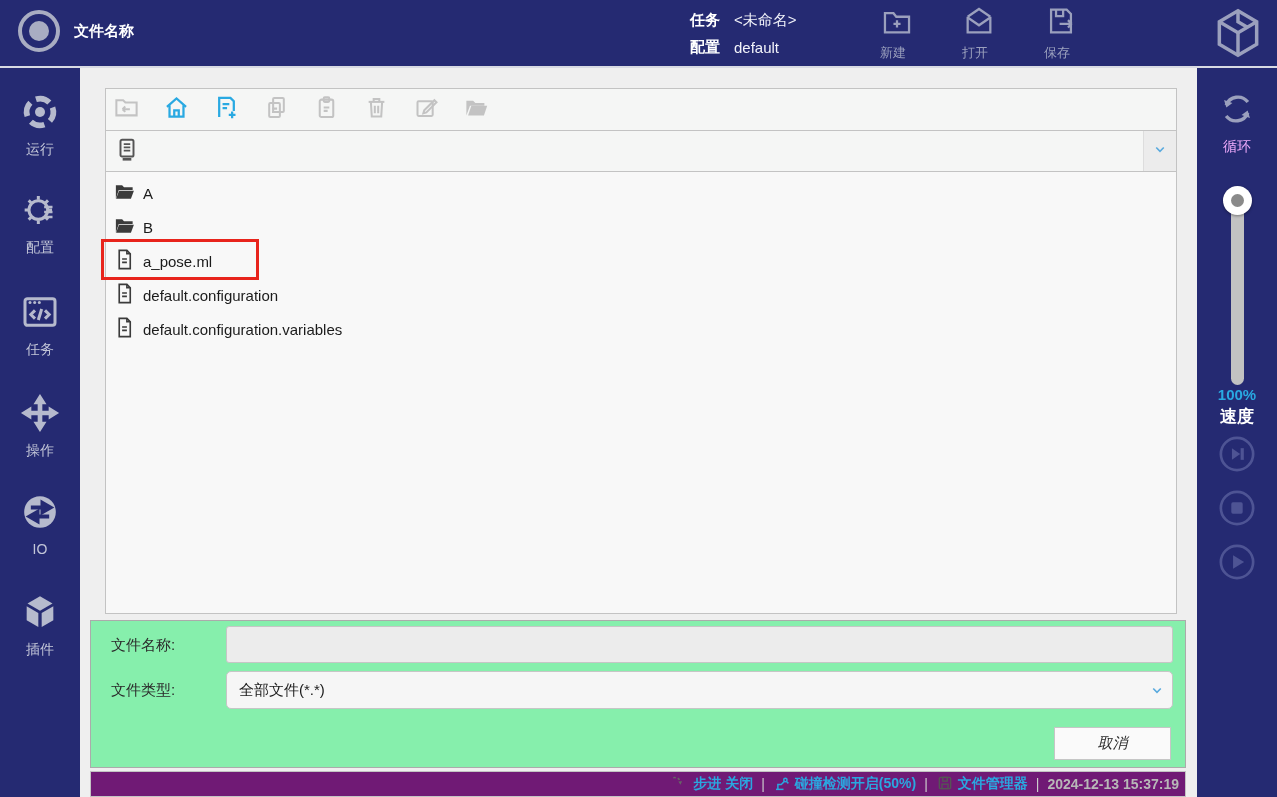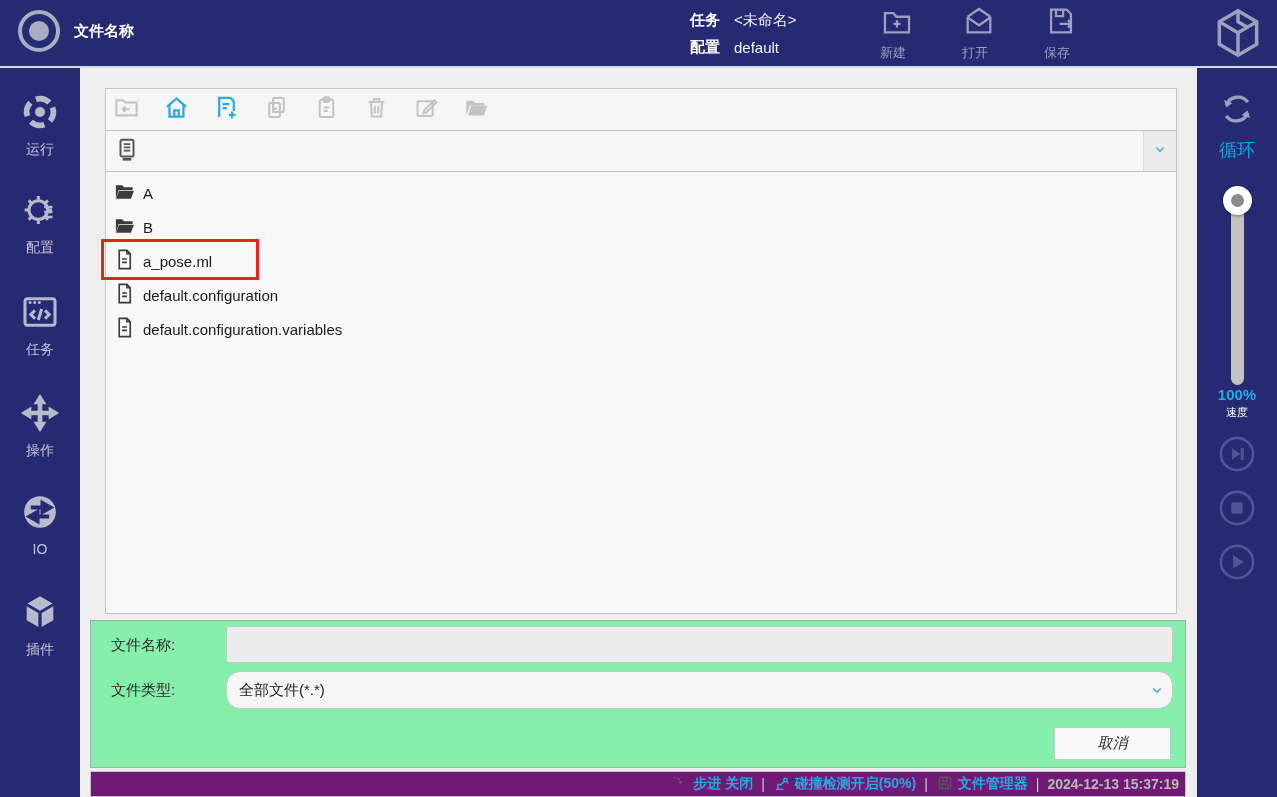--- a/index.html
+++ b/index.html
@@ -24,26 +24,26 @@
 
   
   .sidebar-left { position:absolute; left:0; top:68px; width:80px; height:729px; background:#252a72; z-index:4; }
   .nav-item { position:absolute; left:0; width:80px; display:flex; flex-direction:column; align-items:center; gap:5px; color:#b6bacd; cursor:pointer; }
   .nav-item svg { width:40px; height:40px; }
   .nav-item .nlbl { font-size:14px; color:#c3c6d8; }
 
   .sidebar-right { position:absolute; left:1197px; top:68px; width:80px; height:729px; background:#252a72; z-index:4; }
   .loop-block { position:absolute; left:0; top:20px; width:80px; display:flex; flex-direction:column; align-items:center; gap:4px; color:#9ba0bd; cursor:pointer; }
   .loop-block svg { width:42px; height:42px; }
-  .loop-block .nlbl { font-size:18px; color:#0ea5e9; }
+  .loop-block .nlbl { font-size:14px; color:#f0abfc; }
   .slider-track { position:absolute; left:34px; top:125px; width:13px; height:192px; background:#c2c2c2; border-radius:7px; }
   .slider-thumb { position:absolute; left:26px; top:118px; width:29px; height:29px; background:#ffffff; border-radius:50%; box-shadow:0 1px 3px rgba(0,0,0,.4); display:flex; align-items:center; justify-content:center; cursor:pointer; }
   .slider-thumb-dot { width:13px; height:13px; border-radius:50%; background:#8a8a8a; }
   .speed-pct { position:absolute; left:0; top:318px; width:80px; text-align:center; color:#29a9e2; font-weight:bold; font-size:15px; }
-  .speed-lbl { position:absolute; left:0; top:337px; width:80px; text-align:center; color:#ffffff; font-weight:normal; font-size:11px; }
+  .speed-lbl { position:absolute; left:0; top:337px; width:80px; text-align:center; color:#ffffff; font-weight:bold; font-size:17px; }
   .pbtn { position:absolute; left:21px; width:38px; height:38px; color:#4e5494; cursor:pointer; }
   .pbtn svg { width:38px; height:38px; }
 
   
   .panel { position:absolute; background:#f5f6f5; border:1px solid #c3c3c3; }
   .toolbar { left:105px; top:88px; width:1072px; height:43px; display:flex; align-items:center; gap:22px; padding-left:6px; }
   .tbtn { width:28px; height:28px; display:flex; align-items:center; justify-content:center; cursor:pointer; }
   .tbtn svg { width:27px; height:27px; }
   .ic-gray { color:#c3c3c3; }
   .ic-blue { color:#29a9e2; }
@@ -55,21 +55,21 @@
 
   .filelist { left:105px; top:171px; width:1072px; height:443px; background:#f8f8f8; padding-top:4px; }
   .frow { height:34px; display:flex; align-items:center; padding-left:7px; gap:7px; cursor:pointer; }
   .frow svg { width:23px; height:23px; flex:none; }
   .fname { font-size:15px; color:#1b1b1b; }
   .redbox { position:absolute; left:101px; top:239px; width:158px; height:41px; border:3px solid #e8241c; z-index:6; pointer-events:none; }
 
   .formpanel { left:90px; top:620px; width:1096px; height:148px; background:#86efac; border:1px solid #ababab; }
   .flabel { position:absolute; left:20px; font-size:15px; color:#2b2b2b; }
   .finput { position:absolute; left:135px; width:947px; height:37px; background:#ececec; border:1px solid #c6c6c6; border-radius:3px; font-size:15px; padding:0 10px; color:#222; }
-  .fselect { position:absolute; left:135px; width:947px; height:38px; background:#f6f6f6; border:1px solid #c6c6c6; border-radius:14px; display:flex; align-items:center; padding-left:12px; font-size:15px; color:#1b1b1b; cursor:pointer; }
+  .fselect { position:absolute; left:135px; width:947px; height:38px; background:#f6f6f6; border:1px solid #c6c6c6; border-radius:5px; display:flex; align-items:center; padding-left:12px; font-size:15px; color:#1b1b1b; cursor:pointer; }
   .fselect .sel-chev { position:absolute; right:6px; top:9px; }
   .cancel-btn { position:absolute; left:963px; top:106px; width:117px; height:33px; background:#fafafa; border:1px solid #c6c6c6; border-radius:0; font-size:15px; color:#2b2b2b; display:flex; align-items:center; justify-content:center; cursor:pointer;font-style:italic; }
 
   .statusbar { left:90px; top:771px; width:1096px; height:26px; background:#701a75; border:1px solid #c3c3c3; display:flex; align-items:center; justify-content:flex-end; padding-right:6px; gap:8px; font-size:14px; font-weight:bold; }
   .st-blue { color:#2aa7e0; }
   .st-sep { color:#cccccc; font-weight:normal; }
   .st-time { color:#b8b8b8; }
   .st-item { display:flex; align-items:center; gap:4px; }
   .st-item svg { width:18px; height:18px; }
 </style>

